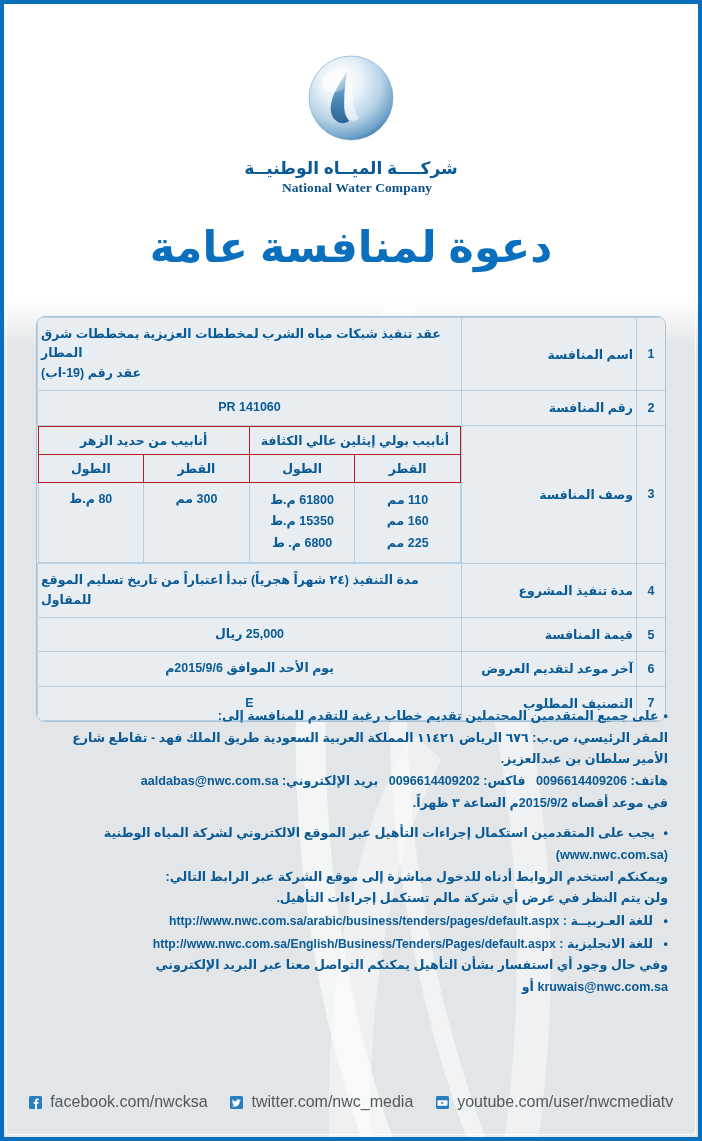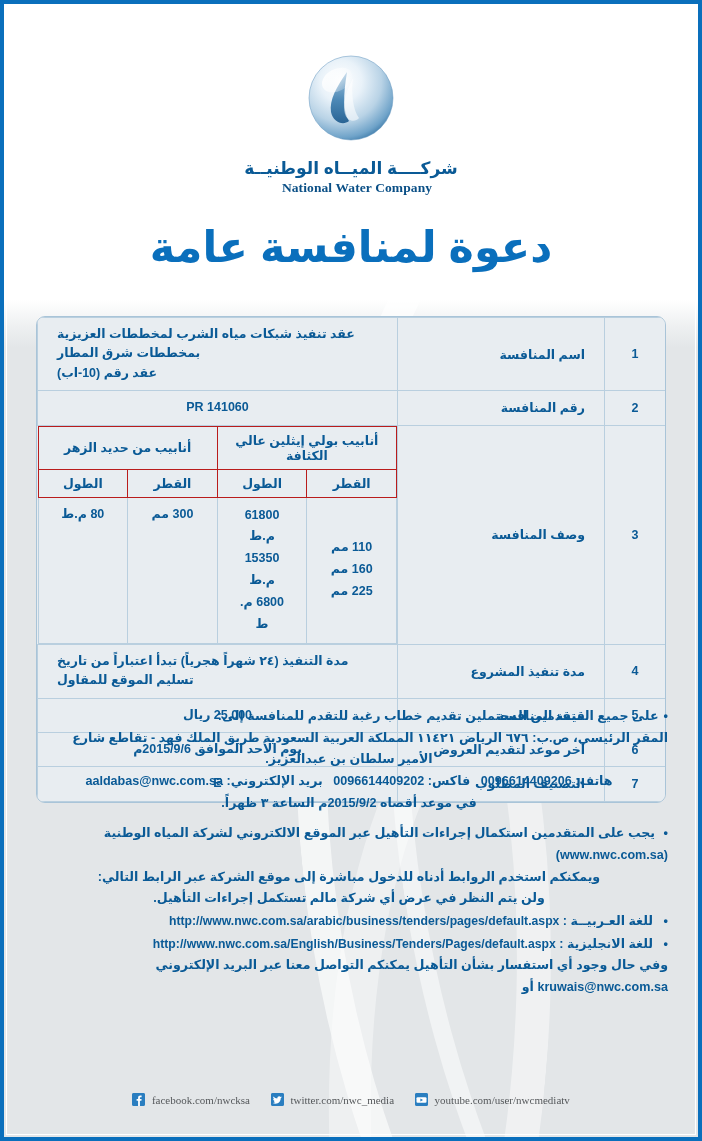--- a/index.html
+++ b/index.html
@@ -163,21 +163,21 @@
     width: 100%;
     border-collapse: collapse;
     table-layout: fixed;
     direction: rtl;
   }
   table.tender td {
     border: 1px solid #b9cfdf;
     color: #0a5a96;
     font-size: 12.5px;
     font-weight: bold;
-    padding: 7px 19px;
+    padding: 7px 3px;
     vertical-align: middle;
     background: #e8edf1;
   }
   td.num {
     width: 22px;
     text-align: center;
     font-size: 12.5px;
     border-right: none !important;
     padding: 7px 2px;
   }
@@ -218,21 +218,21 @@
     right: 34px;
     top: 706px;
     direction: rtl;
     text-align: left;
     color: #0a5a96;
     font-size: 12.6px;
     font-weight: bold;
     line-height: 1.72;
   }
   .note-block { margin-bottom: 9px; }
-  .note-line { text-align: center; }
+  .note-line { text-align: right; }
   .note-line.r { text-align: right; }
   .bullet-line {
     text-align: right;
   }
   .bullet-line::before {
     content: "\2022";
     margin-left: 5px;
   }
   .url-line {
     text-align: right;
@@ -251,23 +251,23 @@
     font-family: "Liberation Sans", sans-serif;
     font-size: 12.2px;
   }
   
   .social {
     position: absolute;
     left: 0; right: 0;
     top: 1092px;
     direction: ltr;
     text-align: center;
-    font-size: 11px;
+    font-size: 16px;
     color: #55585b;
-    font-family: Liberation Serif, serif;
+    font-family: Liberation Sans, sans-serif;
   }
   .social-item {
     display: inline-block;
     margin: 0 9px;
     white-space: nowrap;
     vertical-align: middle;
   }
   .sicon {
     display: inline-block;
     width: 13px; height: 13px;
@@ -331,21 +331,21 @@
     <div class="headline">دعوة لمنافسة عامة</div>
 
     <div class="table-box">
       <table class="tender">
         <tbody>
             <tr>
           <td class="num">1</td>
           <td class="label">اسم المنافسة</td>
           <td class="value">
             <div>عقد تنفيذ شبكات مياه الشرب لمخططات العزيزية بمخططات شرق المطار</div>
-            <div>عقد رقم (10-اب)</div>
+            <div>عقد رقم (19-اب)</div>
           </td>
         </tr>
         <tr>
           <td class="num">2</td>
           <td class="label">رقم المنافسة</td>
           <td class="value center">PR 141060</td>
         </tr>
         <tr>
           <td class="num">3</td>
           <td class="label">وصف المنافسة</td>

